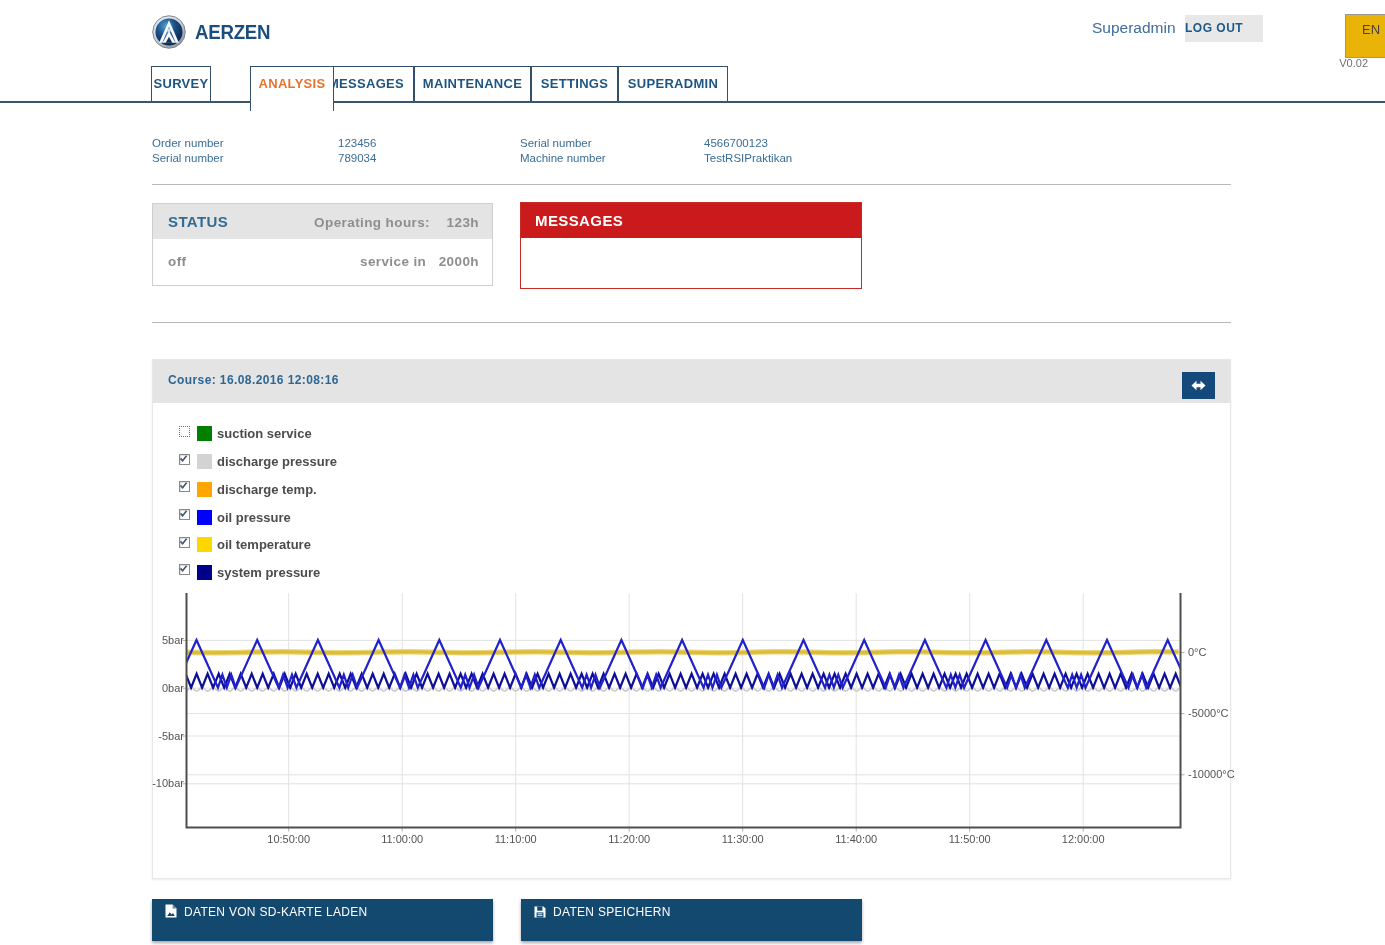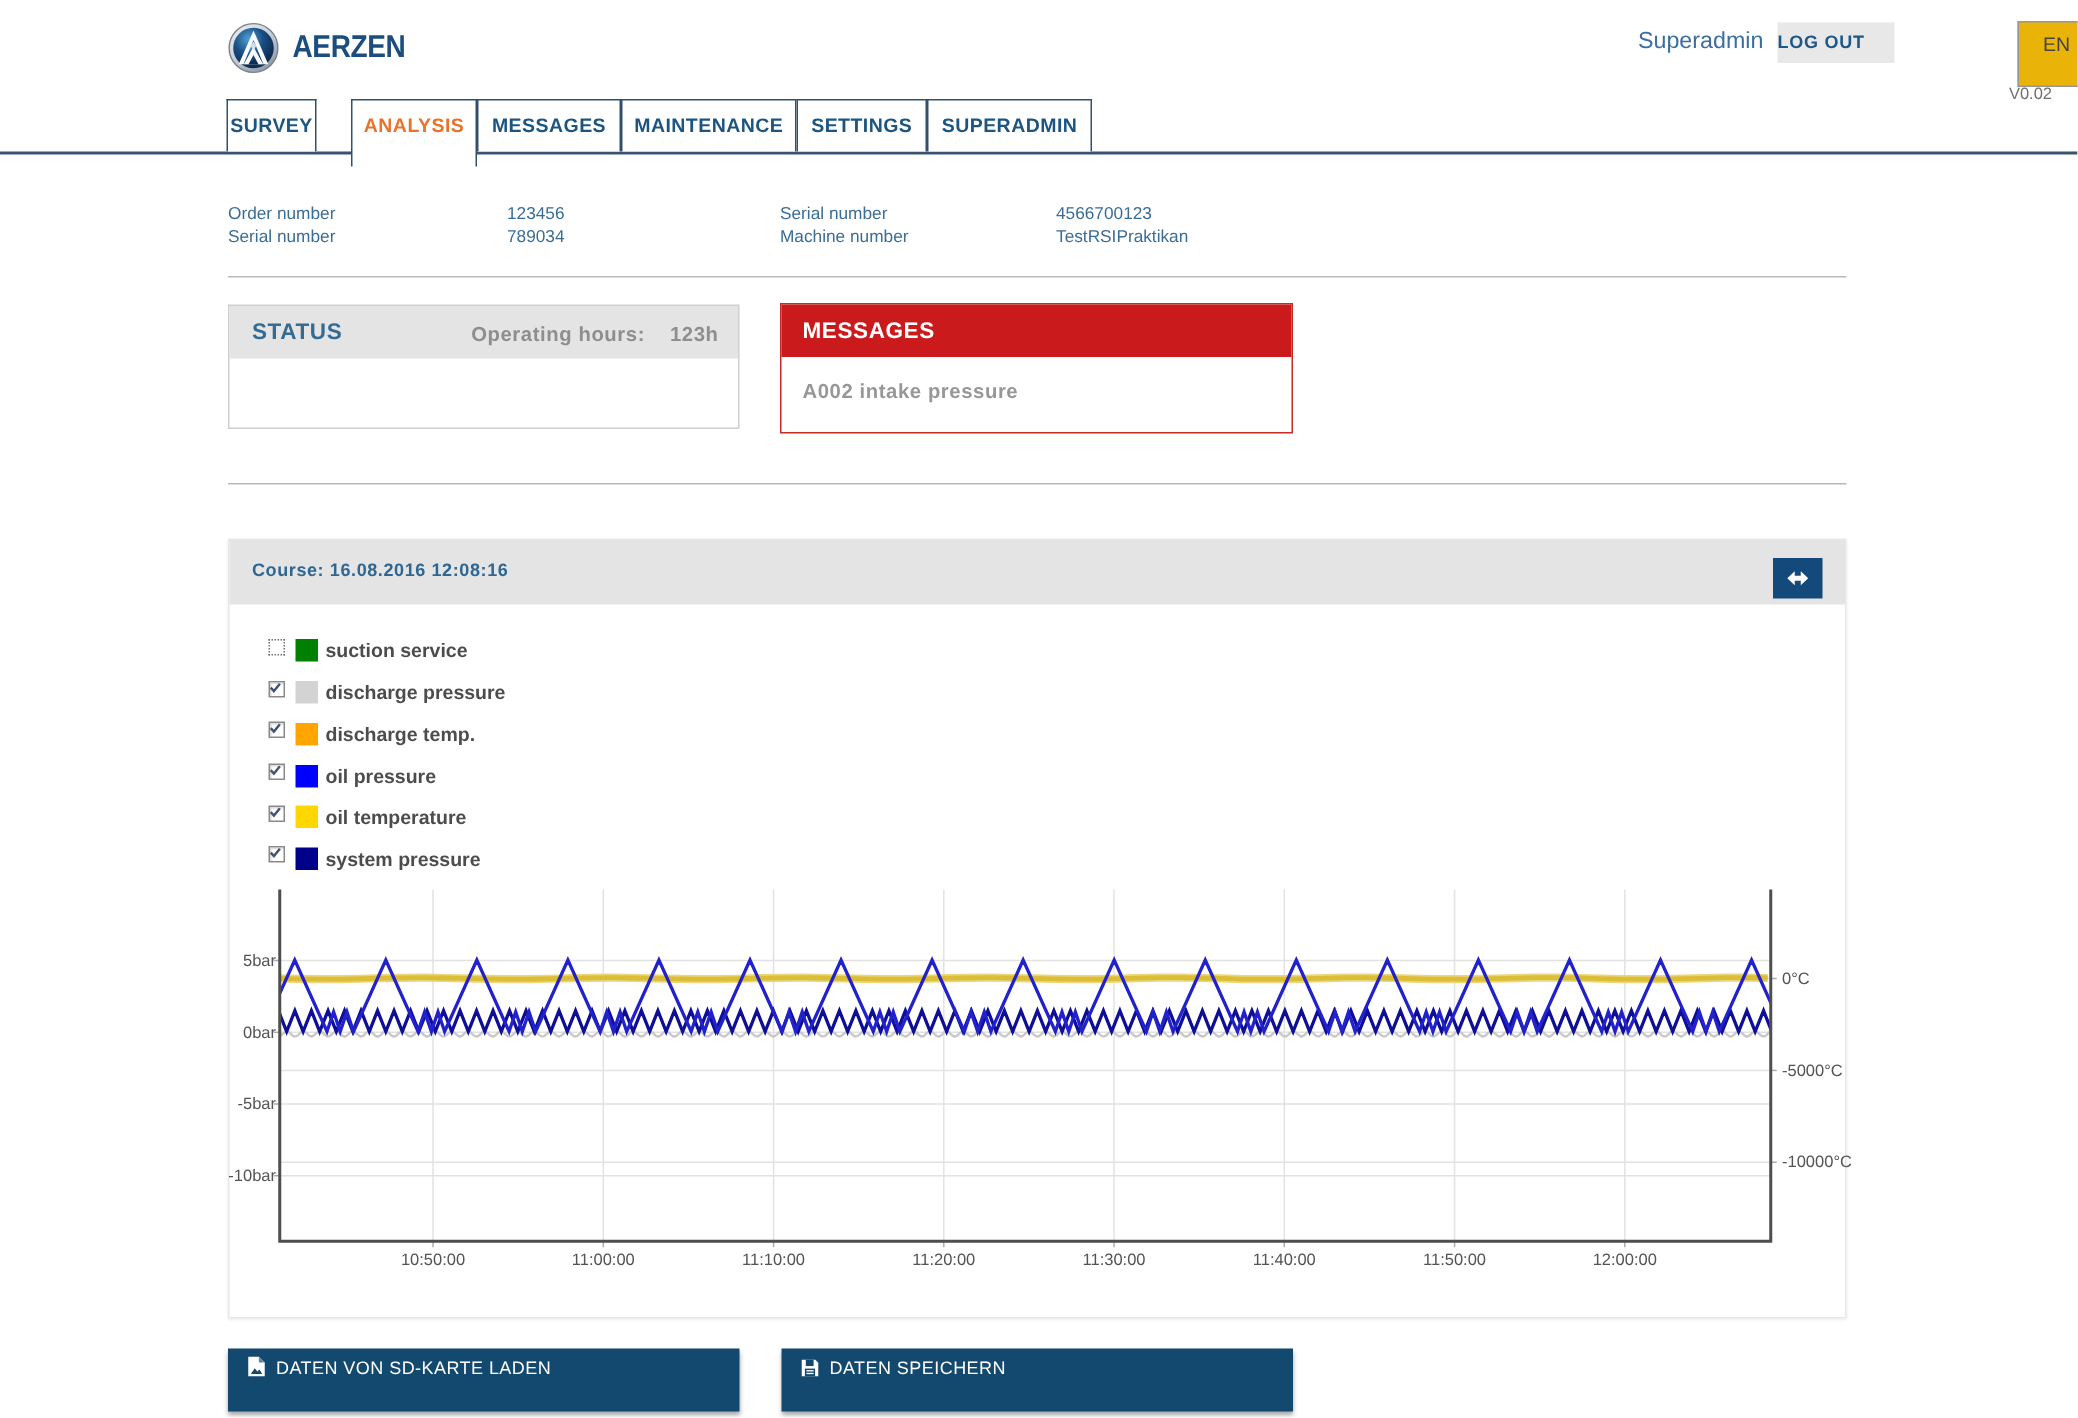--- a/index.html
+++ b/index.html
@@ -2,21 +2,21 @@
 <html><head><meta charset="utf-8"><title>AERZEN</title>
 <style>
 * { box-sizing: border-box; }
 html,body { margin:0; padding:0; background:#fff; }
 body { width:1385px; height:945px; position:relative; font-family:"Liberation Sans",sans-serif; overflow:hidden; }
 .abs { position:absolute; }
 
 .tab { position:absolute; top:66px; height:35px; border:1px solid #32506e; border-bottom:none; background:#fff;
   font-size:13px; font-weight:bold; color:#1d5582; text-align:center; line-height:34px; letter-spacing:0.3px; }
 .tabline { position:absolute; left:0; top:101px; width:1385px; height:2px; background:#3a536e; }
-.tab.active { top:66px; height:45px; z-index:2; color:#e8732c; }
+.tab.active { top:66px; height:45px; z-index:2; color:#e8732c;margin-left:16px; }
 
 .inf { position:absolute; font-size:11.5px; color:#3a6d96; }
 
 .ph { font-weight:bold; letter-spacing:0.4px; }
 .cb { position:absolute; width:11px; height:11px; background:#fff; border:1px solid #8a8a8a; box-shadow:inset 1px 1px 1px rgba(0,0,0,0.15); }
 .cb svg { position:absolute; left:-1px; top:-1px; }
 .cbu { border:1px dotted #707070; box-shadow:none; }
 .sw { position:absolute; width:15px; height:15px; }
 .ll { position:absolute; font-size:13px; font-weight:bold; color:#4c4c4c; line-height:15px; }
 .btn { position:absolute; top:899px; width:341px; height:42px; background:#14496f; color:#fff; font-size:12px;
@@ -76,28 +76,29 @@
 <div class="inf" style="left:520px;top:151.5px">Machine number</div>
 <div class="inf" style="left:704px;top:151.5px">TestRSIPraktikan</div>
 
 <div class="abs" style="left:152px;top:184px;width:1079px;height:1px;background:#b9b9b9"></div>
 
 <div class="abs" style="left:152px;top:203px;width:341px;height:83px;border:1px solid #cfcfcf;background:#fff">
   <div style="height:35px;background:#e4e4e4;position:relative">
     <span class="ph" style="position:absolute;left:15px;top:9px;font-size:15px;color:#346b94">STATUS</span>
     <span class="ph" style="position:absolute;right:13px;top:11px;font-size:13.5px;color:#8e8e8e">Operating hours:&nbsp;&nbsp;&nbsp;&nbsp;123h</span>
   </div>
+  <div style="position:relative;height:46px">
+    <span class="ph" style="position:absolute;left:15px;top:15px;font-size:13.5px;color:#8e8e8e">off</span>
+    <span class="ph" style="position:absolute;right:13px;top:15px;font-size:13.5px;color:#8e8e8e">service in&nbsp;&nbsp;&nbsp;2000h</span>
+  </div>
 </div>
 
 <div class="abs" style="left:520px;top:202px;width:342px;height:87px;border:1px solid #c22b26;background:#fff">
   <div style="height:35px;background:#cb1a1b;position:relative">
     <span class="ph" style="position:absolute;left:14px;top:9px;font-size:15px;color:#fff">MESSAGES</span>
-  </div>
-  <div style="position:relative;height:50px">
-    <span class="ph" style="position:absolute;left:14px;top:15px;font-size:13.5px;color:#979797">A002 intake pressure</span>
   </div>
 </div>
 
 <div class="abs" style="left:152px;top:322px;width:1079px;height:1px;background:#b9b9b9"></div>
 
 <div class="abs" style="left:152px;top:359px;width:1079px;height:520px;border:1px solid #e7e7e7;background:#fff;box-shadow:0 1px 2px rgba(0,0,0,0.08)">
   <div style="height:43px;background:#e4e4e4;position:relative">
     <span class="ph" style="position:absolute;left:15px;top:13px;font-size:12px;color:#2f6692">Course: 16.08.2016 12:08:16</span>
     <span style="position:absolute;right:15px;top:12px;width:33px;height:27px;background:#134a7b">
       <svg style="position:absolute;left:9px;top:8px" width="15" height="11" viewBox="0 0 15 11">

